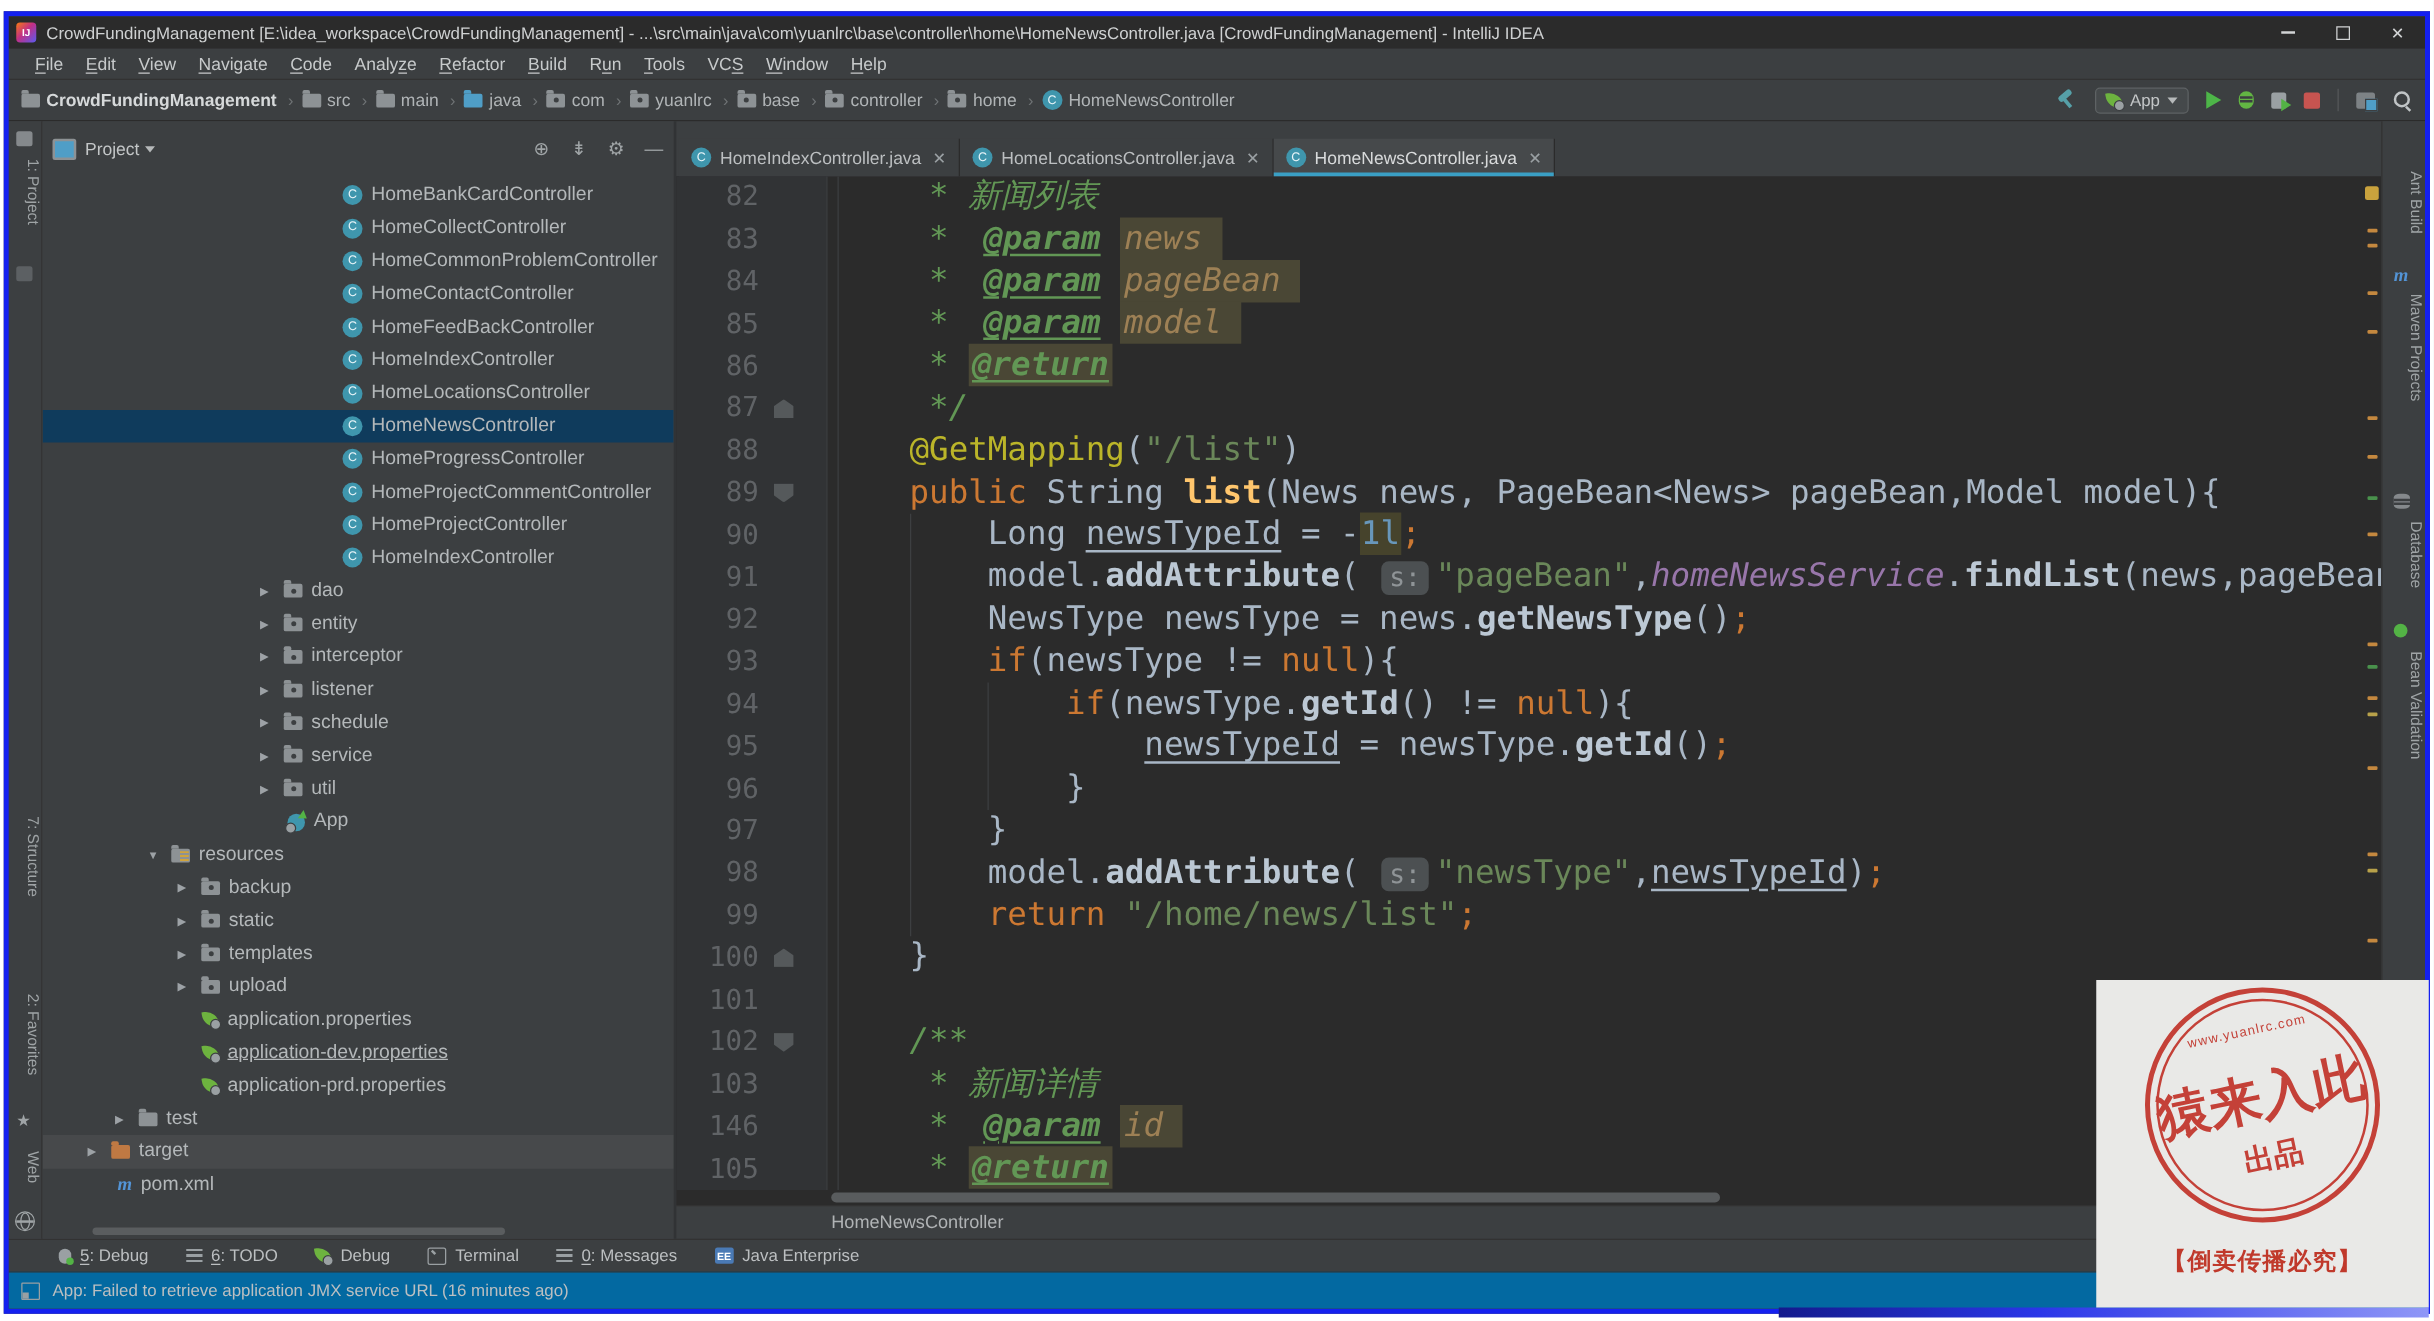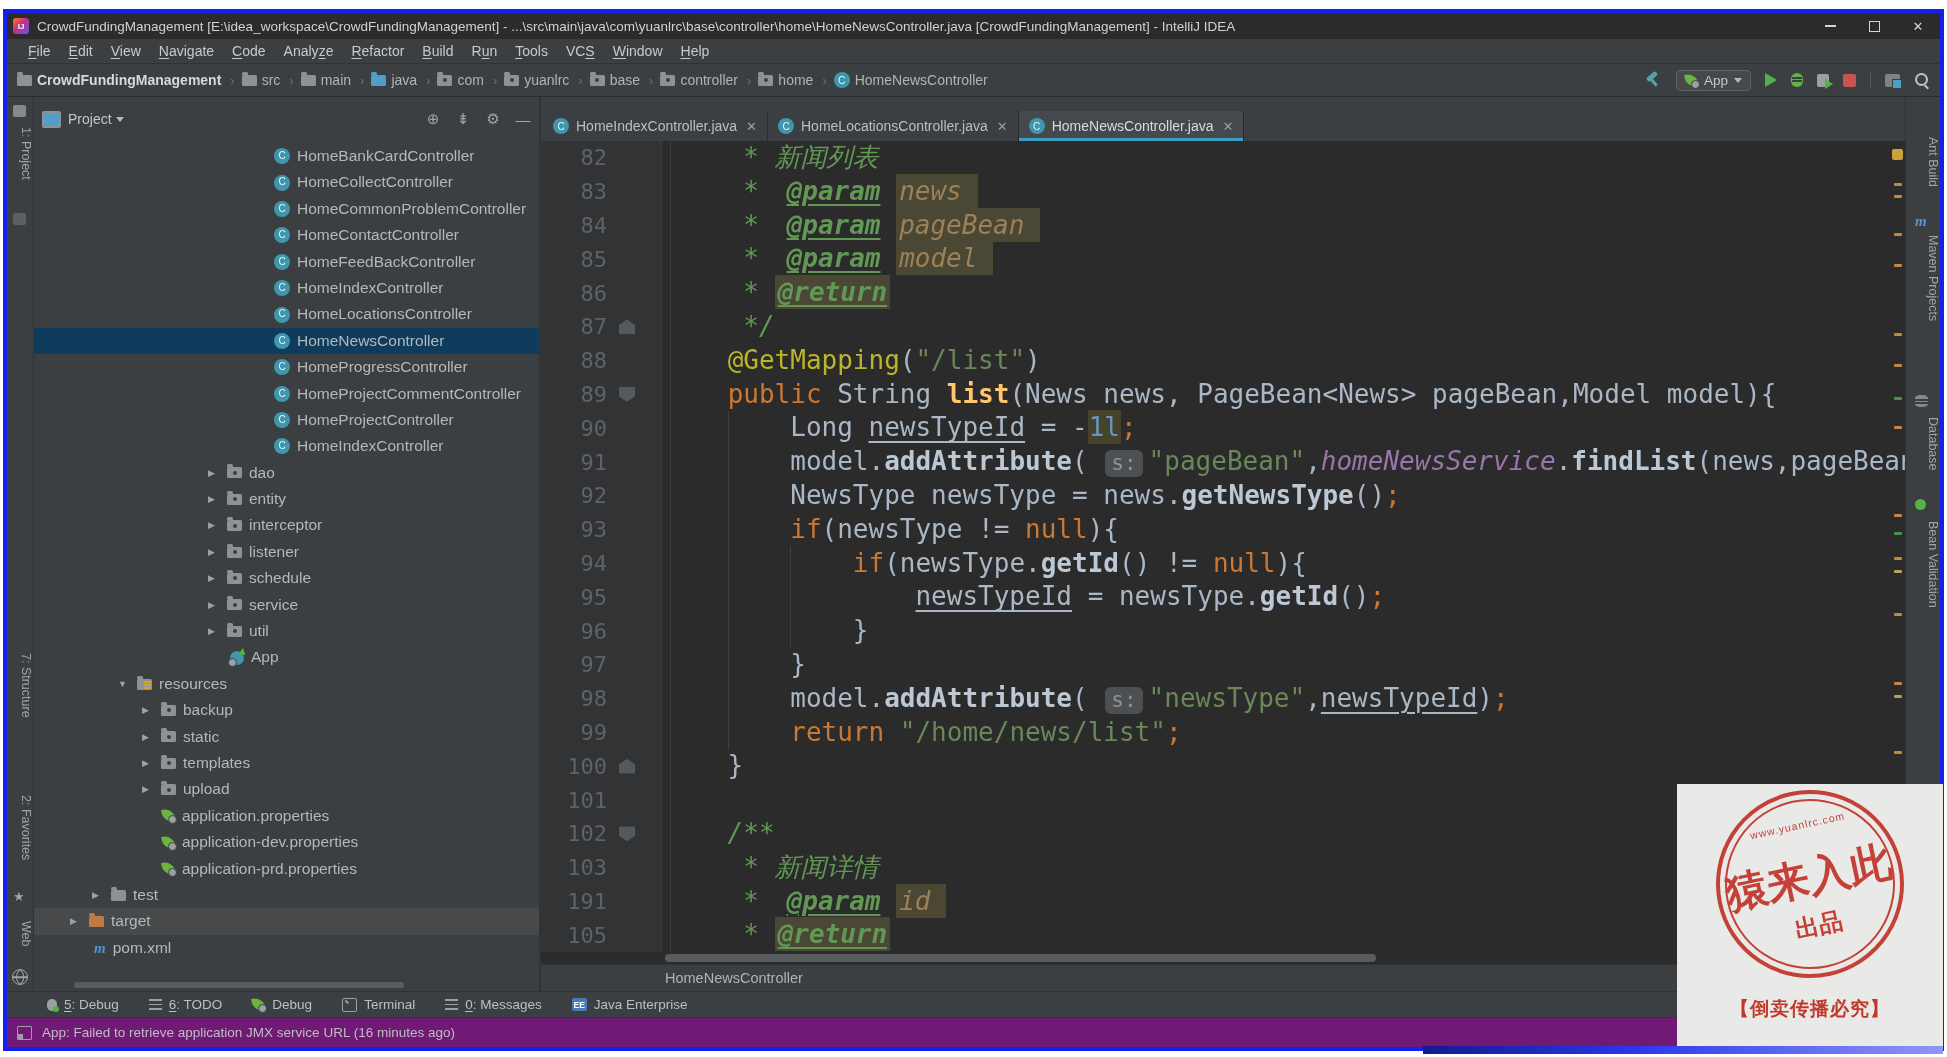--- a/index.html
+++ b/index.html
@@ -145,21 +145,21 @@
   .btools{height:25px;background:#3c3f41;border-top:1px solid #323232;display:flex;align-items:center;gap:30px;
     padding-left:40px;flex:0 0 auto;color:#bcbfc1;font-size:13.5px;}
   .btool{display:flex;align-items:center;gap:7px;}
   .btool u{text-decoration:underline;text-underline-offset:2px;}
   .ico-todo,.ico-msg{width:13px;height:11px;background:repeating-linear-gradient(#9aa0a3 0 1.8px,transparent 1.8px 4.5px);}
   .ico-term{width:13px;height:12px;border:1.5px solid #9aa0a3;border-radius:2px;position:relative;}
   .ico-term::before{content:"";position:absolute;left:2px;top:2px;width:4px;height:1.5px;background:#9aa0a3;transform:rotate(45deg);}
   .ico-jee{width:15px;height:13px;background:#4a7ab5;color:#fff;font-size:8.5px;font-weight:bold;display:flex;align-items:center;justify-content:center;border-radius:2px;}
   .ico-bugsm{position:relative;width:10px;height:12px;background:#9aa0a3;border-radius:5px;}
   .ico-bugsm::after{content:"";position:absolute;right:-2px;bottom:-1px;width:6px;height:6px;border-radius:50%;background:#53b345;}
-  .statusbar{height:29px;background:#701a75;border-top:1px solid #323232;display:flex;align-items:center;gap:10px;
+  .statusbar{height:29px;background:#0369a1;border-top:1px solid #323232;display:flex;align-items:center;gap:10px;
     padding-left:10px;color:#bcbfc1;font-size:13.5px;flex:0 0 auto;}
   .ico-tws{width:13px;height:12px;border:1.5px solid #9aa0a3;border-radius:1px;position:relative;}
   .ico-tws::after{content:"";position:absolute;left:0;bottom:0;width:5px;height:5px;background:#9aa0a3;}
   
   .wm{position:absolute;left:1677px;top:784px;width:266px;height:262px;background:#e9e9e7;z-index:50;overflow:hidden;}
   .stamp{position:absolute;left:50%;top:100px;width:180px;height:180px;transform:translate(-50%,-50%) rotate(-12deg);
     border:4px solid var(--stamp-red,#bf2a20);border-radius:50%;opacity:.88;}
   .stamp::before{content:"";position:absolute;inset:5px;border:2px solid var(--stamp-red,#bf2a20);border-radius:50%;}
   .stamp-url{position:absolute;top:24px;left:0;right:0;text-align:center;color:var(--stamp-red,#bf2a20);font-size:10.5px;letter-spacing:1px;}
   .stamp-main{position:absolute;top:56px;left:0;right:0;text-align:center;color:var(--stamp-red,#bf2a20);
@@ -457,21 +457,21 @@
                 <span class="ifolder dot"></span>
               </span>
               <span>upload</span>
             </div>
             <div class="trow" style="padding-left: 128px;">
               <span class="ticon">
                 <span class="ileaf"></span>
               </span>
               <span>application.properties</span>
             </div>
-            <div class="trow" style="padding-left: 128px;">
+            <div class="trow" style="padding-left: 128px; text-decoration: underline;">
               <span class="ticon">
                 <span class="ileaf"></span>
               </span>
               <span>application-dev.properties</span>
             </div>
             <div class="trow" style="padding-left: 128px;">
               <span class="ticon">
                 <span class="ileaf"></span>
               </span>
               <span>application-prd.properties</span>
@@ -610,21 +610,21 @@
                 <div class="gnum">102</div>
                 <div class="gfold">
                   <div class="fold down"></div>
                 </div>
               </div>
               <div class="gut-row">
                 <div class="gnum">103</div>
                 <div class="gfold"></div>
               </div>
               <div class="gut-row">
-                <div class="gnum">191</div>
+                <div class="gnum">146</div>
                 <div class="gfold"></div>
               </div>
               <div class="gut-row">
                 <div class="gnum">105</div>
                 <div class="gfold"></div>
               </div>
             </div>
           <div class="code" id="code">
             <div class="guide" style="left:8px;top:0;bottom:0;"></div>
             <div class="guide" style="left:66px;top:270px;height:338px;"></div>

